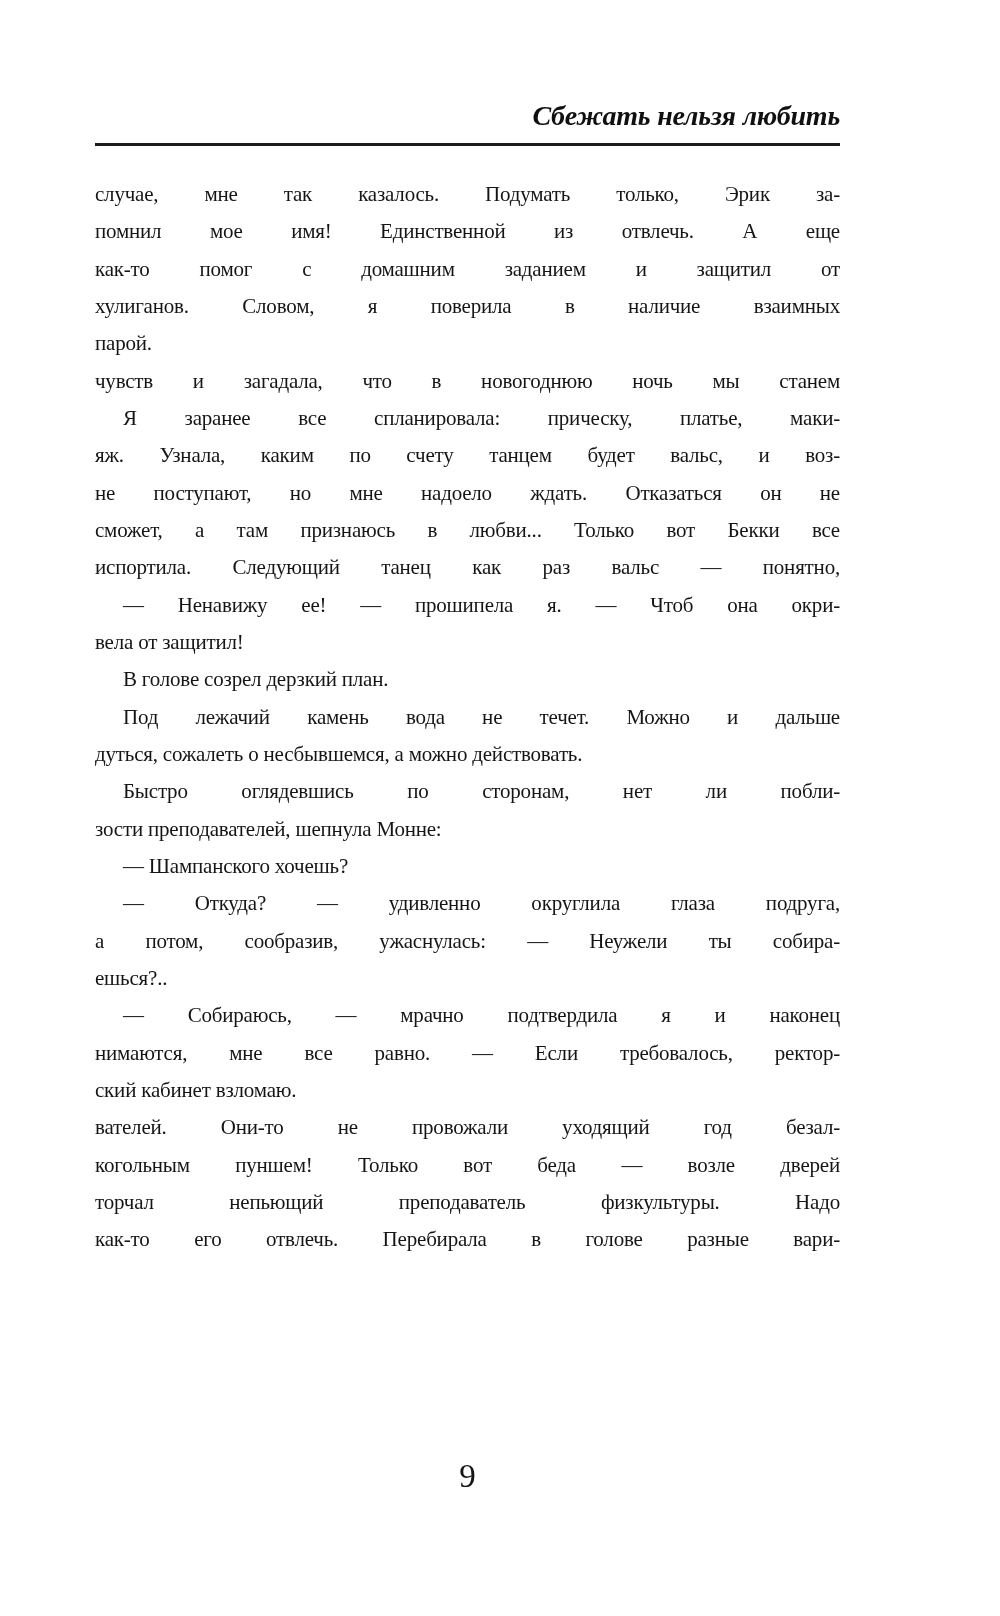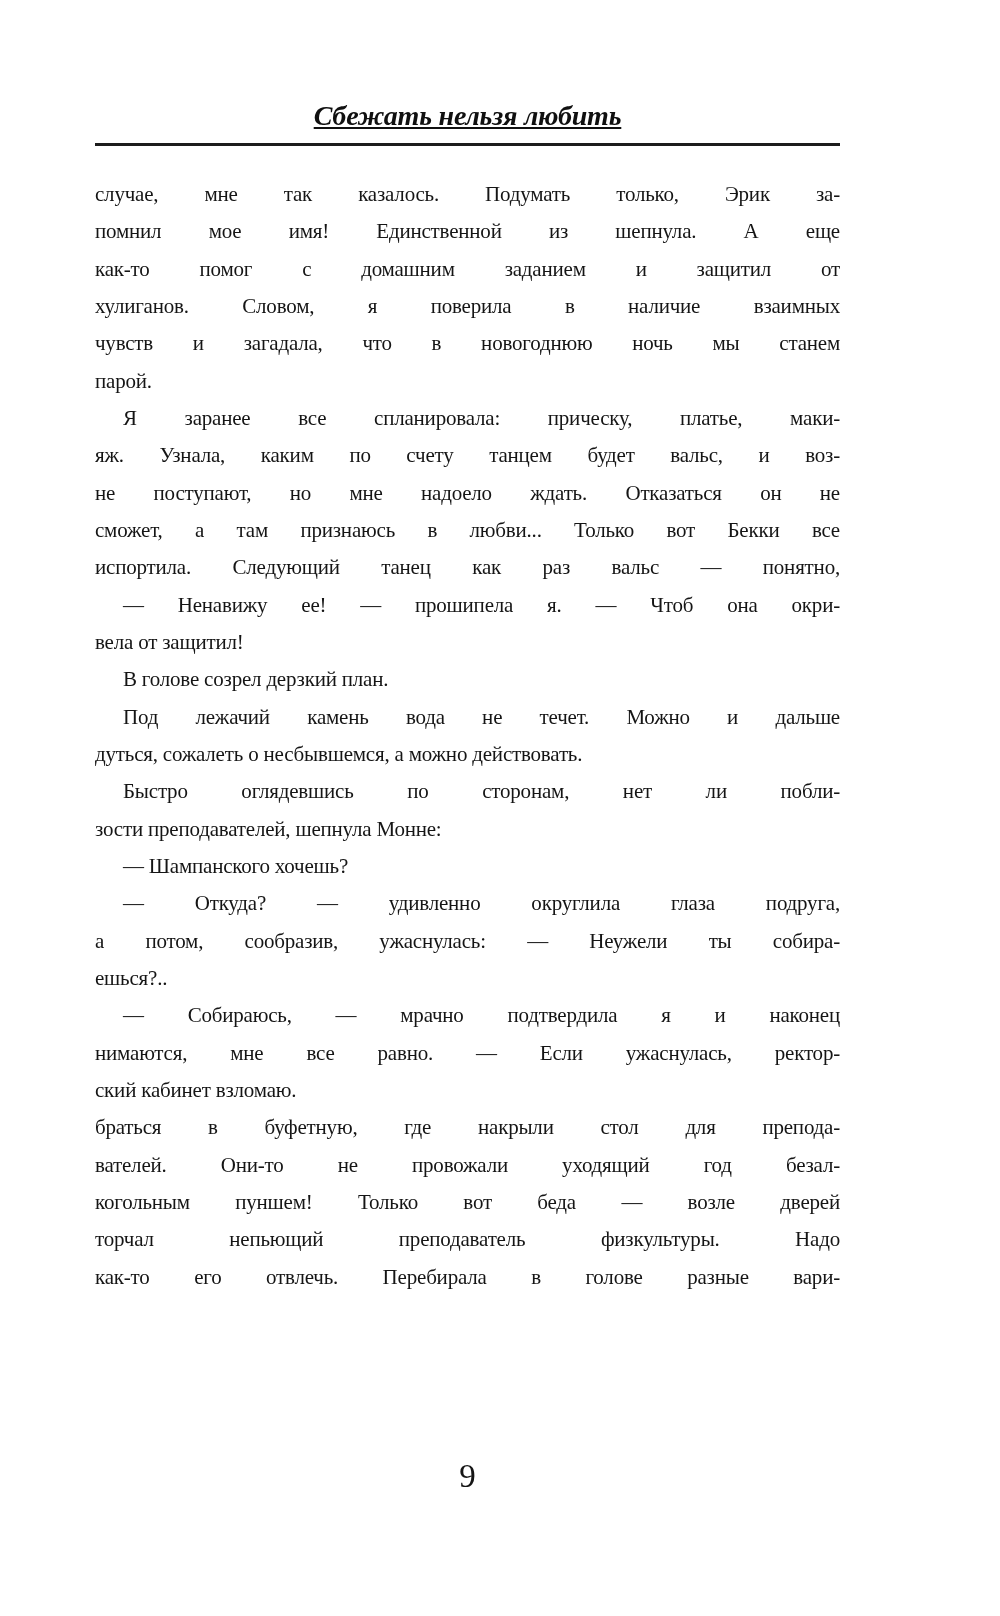--- a/index.html
+++ b/index.html
@@ -16,27 +16,26 @@
     font-family: "Liberation Serif", "DejaVu Serif", serif;
     color: #151515;
   }
   .column {
     position: absolute;
     left: 95px;
     width: 745px;
   }
   .running-head {
     top: 100px;
-    text-align: center;
+    text-align: right;
     font-size: 28px;
     font-weight: 700;
     font-style: italic;
     letter-spacing: -0.2px;
     color: #101010;
-    text-decoration: underline;
   }
   .header-rule {
     position: absolute;
     left: 95px;
     top: 143px;
     width: 745px;
     height: 3px;
     background: #1c1c1c;
   }
   .text-block {
@@ -74,45 +73,44 @@
 <div class="page">
 
   <div class="column running-head">
     <span>Сбежать нельзя любить</span>
   </div>
 
   <div class="header-rule"></div>
 
   <div class="column text-block">
       <div class="text-line">случае, мне так казалось. Подумать только, Эрик за-</div>
-      <div class="text-line">помнил мое имя! Единственной из шепнула. А еще</div>
+      <div class="text-line">помнил мое имя! Единственной из отвлечь. А еще</div>
       <div class="text-line">как-то помог с домашним заданием и защитил от</div>
       <div class="text-line">хулиганов. Словом, я поверила в наличие взаимных</div>
+      <div class="text-line last">парой.</div>
       <div class="text-line">чувств и загадала, что в новогоднюю ночь мы станем</div>
-      <div class="text-line last">парой.</div>
       <div class="text-line indent">Я заранее все спланировала: прическу, платье, маки-</div>
       <div class="text-line">яж. Узнала, каким по счету танцем будет вальс, и воз-</div>
       <div class="text-line">не поступают, но мне надоело ждать. Отказаться он не</div>
       <div class="text-line">сможет, а там признаюсь в любви... Только вот Бекки все</div>
       <div class="text-line">испортила. Следующий танец как раз вальс — понятно,</div>
       <div class="text-line indent">— Ненавижу ее! — прошипела я. — Чтоб она окри-</div>
       <div class="text-line last">вела от защитил!</div>
       <div class="text-line indent last">В голове созрел дерзкий план.</div>
       <div class="text-line indent">Под лежачий камень вода не течет. Можно и дальше</div>
       <div class="text-line last">дуться, сожалеть о несбывшемся, а можно действовать.</div>
       <div class="text-line indent">Быстро оглядевшись по сторонам, нет ли побли-</div>
       <div class="text-line last">зости преподавателей, шепнула Монне:</div>
       <div class="text-line indent last">— Шампанского хочешь?</div>
       <div class="text-line indent">— Откуда? — удивленно округлила глаза подруга,</div>
       <div class="text-line">а потом, сообразив, ужаснулась: — Неужели ты собира-</div>
       <div class="text-line last">ешься?..</div>
       <div class="text-line indent">— Собираюсь, — мрачно подтвердила я и наконец</div>
-      <div class="text-line">нимаются, мне все равно. — Если ужаснулась, ректор-</div>
+      <div class="text-line">нимаются, мне все равно. — Если требовалось, ректор-</div>
       <div class="text-line last">ский кабинет взломаю.</div>
-      <div class="text-line">браться в буфетную, где накрыли стол для препода-</div>
       <div class="text-line">вателей. Они-то не провожали уходящий год безал-</div>
       <div class="text-line">когольным пуншем! Только вот беда — возле дверей</div>
       <div class="text-line">торчал непьющий преподаватель физкультуры. Надо</div>
       <div class="text-line">как-то его отвлечь. Перебирала в голове разные вари-</div>
     </div>
 
   <div class="page-number">9</div>
 
 </div>
 

